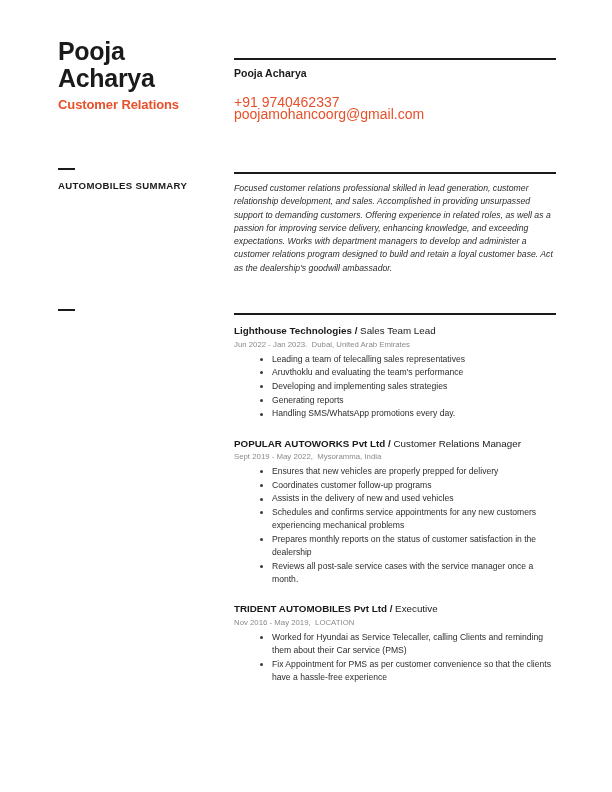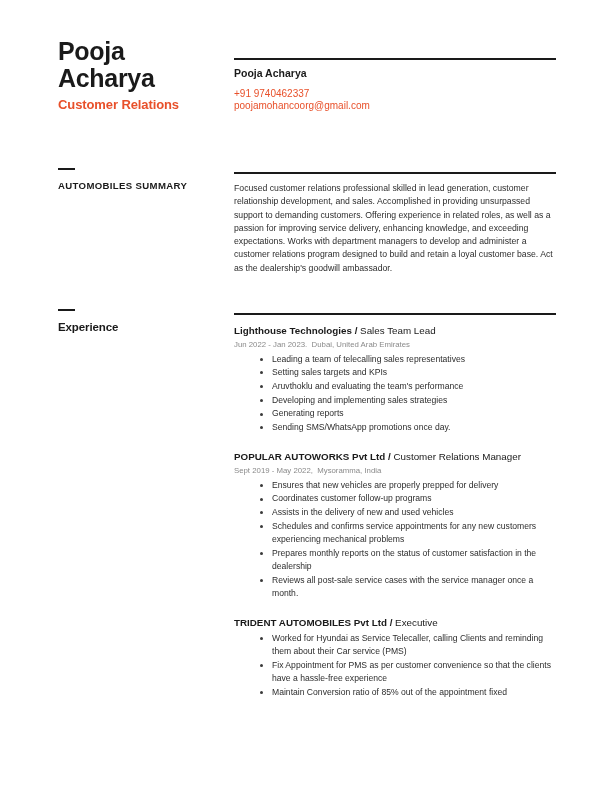--- a/index.html
+++ b/index.html
@@ -71,24 +71,24 @@
     margin-top: 7px;
     line-height: 13px;
   }
   .contact-addr {
     font-size: 8.6px;
     color: #3b3b3b;
     line-height: 11.6px;
     margin-top: 2px;
   }
   .contact-accent {
-    font-size: 10px;
+    font-size: 14px;
     color: #e8502a;
     line-height: 11.6px;
-    margin-top: 8px;
+    margin-top: 17px;
   }
   .contact-accent div { line-height: 11.6px; }
 
   
   .dash {
     width: 17px;
     height: 2px;
     background: #1a1a1a;
     margin-bottom: 10px;
   }
@@ -177,67 +177,65 @@
 
   </div>
 
   <div class="row" style="top:168px;">
 
     <div class="col-left">
       <div class="dash"></div>
       <div class="section-title-caps">AUTOMOBILES SUMMARY</div>
     </div>
 
-    <div class="col-right" style="top:4px;">
+    <div class="col-right" style="top:4px;font-style:italic;">
       <div class="rule"></div>
       <div class="summary-text">Focused customer relations professional skilled in lead generation, customer relationship development, and sales. Accomplished in providing unsurpassed support to demanding customers. Offering experience in related roles, as well as a passion for improving service delivery, enhancing knowledge, and exceeding expectations. Works with department managers to develop and administer a customer relations program designed to build and retain a loyal customer base. Act as the dealership's goodwill ambassador.</div>
     </div>
 
   </div>
 
   <div class="row" style="top:309px;">
 
     <div class="col-left">
       <div class="dash"></div>
-      <div class="section-title-normal">Experience</div>
     </div>
 
     <div class="col-right" style="top:4px;">
       <div class="rule"></div>
       <div id="jobs-container">
           <div class="job" style="margin-top: 9px;">
             <div class="job-heading"><span class="company">Lighthouse Technologies</span><span class="slash"> / </span><span class="role">Sales Team Lead</span></div>
             <div class="job-meta"><span>Jun 2022 - Jan 2023.</span>&nbsp; <span>Dubai, United Arab Emirates</span></div>
             <ul class="bullets">
               <li>Leading a team of telecalling sales representatives</li>
-              <li>Setting sales targets and KPIs</li>
               <li>Aruvthoklu and evaluating the team's performance</li>
               <li>Developing and implementing sales strategies</li>
               <li>Generating reports</li>
-              <li>Sending SMS/WhatsApp promotions once day.</li>
+              <li>Handling SMS/WhatsApp promotions every day.</li>
             </ul>
           </div>
           <div class="job" style="margin-top: 16px;">
             <div class="job-heading"><span class="company">POPULAR AUTOWORKS Pvt Ltd</span><span class="slash"> / </span><span class="role">Customer Relations Manager</span></div>
             <div class="job-meta"><span>Sept 2019 - May 2022,</span>&nbsp; <span>Mysoramma, India</span></div>
             <ul class="bullets">
               <li>Ensures that new vehicles are properly prepped for delivery</li>
               <li>Coordinates customer follow-up programs</li>
               <li>Assists in the delivery of new and used vehicles</li>
               <li>Schedules and confirms service appointments for any new customers experiencing mechanical problems</li>
               <li>Prepares monthly reports on the status of customer satisfaction in the dealership</li>
               <li>Reviews all post-sale service cases with the service manager once a month.</li>
             </ul>
           </div>
           <div class="job" style="margin-top: 16px;">
             <div class="job-heading"><span class="company">TRIDENT AUTOMOBILES Pvt Ltd</span><span class="slash"> / </span><span class="role">Executive</span></div>
+            <div class="job-meta"><span>Nov 2016 - May 2019,</span>&nbsp; <span>LOCATION</span></div>
             <ul class="bullets">
               <li>Worked for Hyundai as Service Telecaller, calling Clients and reminding them about their Car service (PMS)</li>
               <li>Fix Appointment for PMS as per customer convenience so that the clients have a hassle-free experience</li>
-              <li>Maintain Conversion ratio of 85% out of the appointment fixed</li>
             </ul>
           </div>
         </div>
     </div>
 
   </div>
 
 </div>
 
 </body></html>

